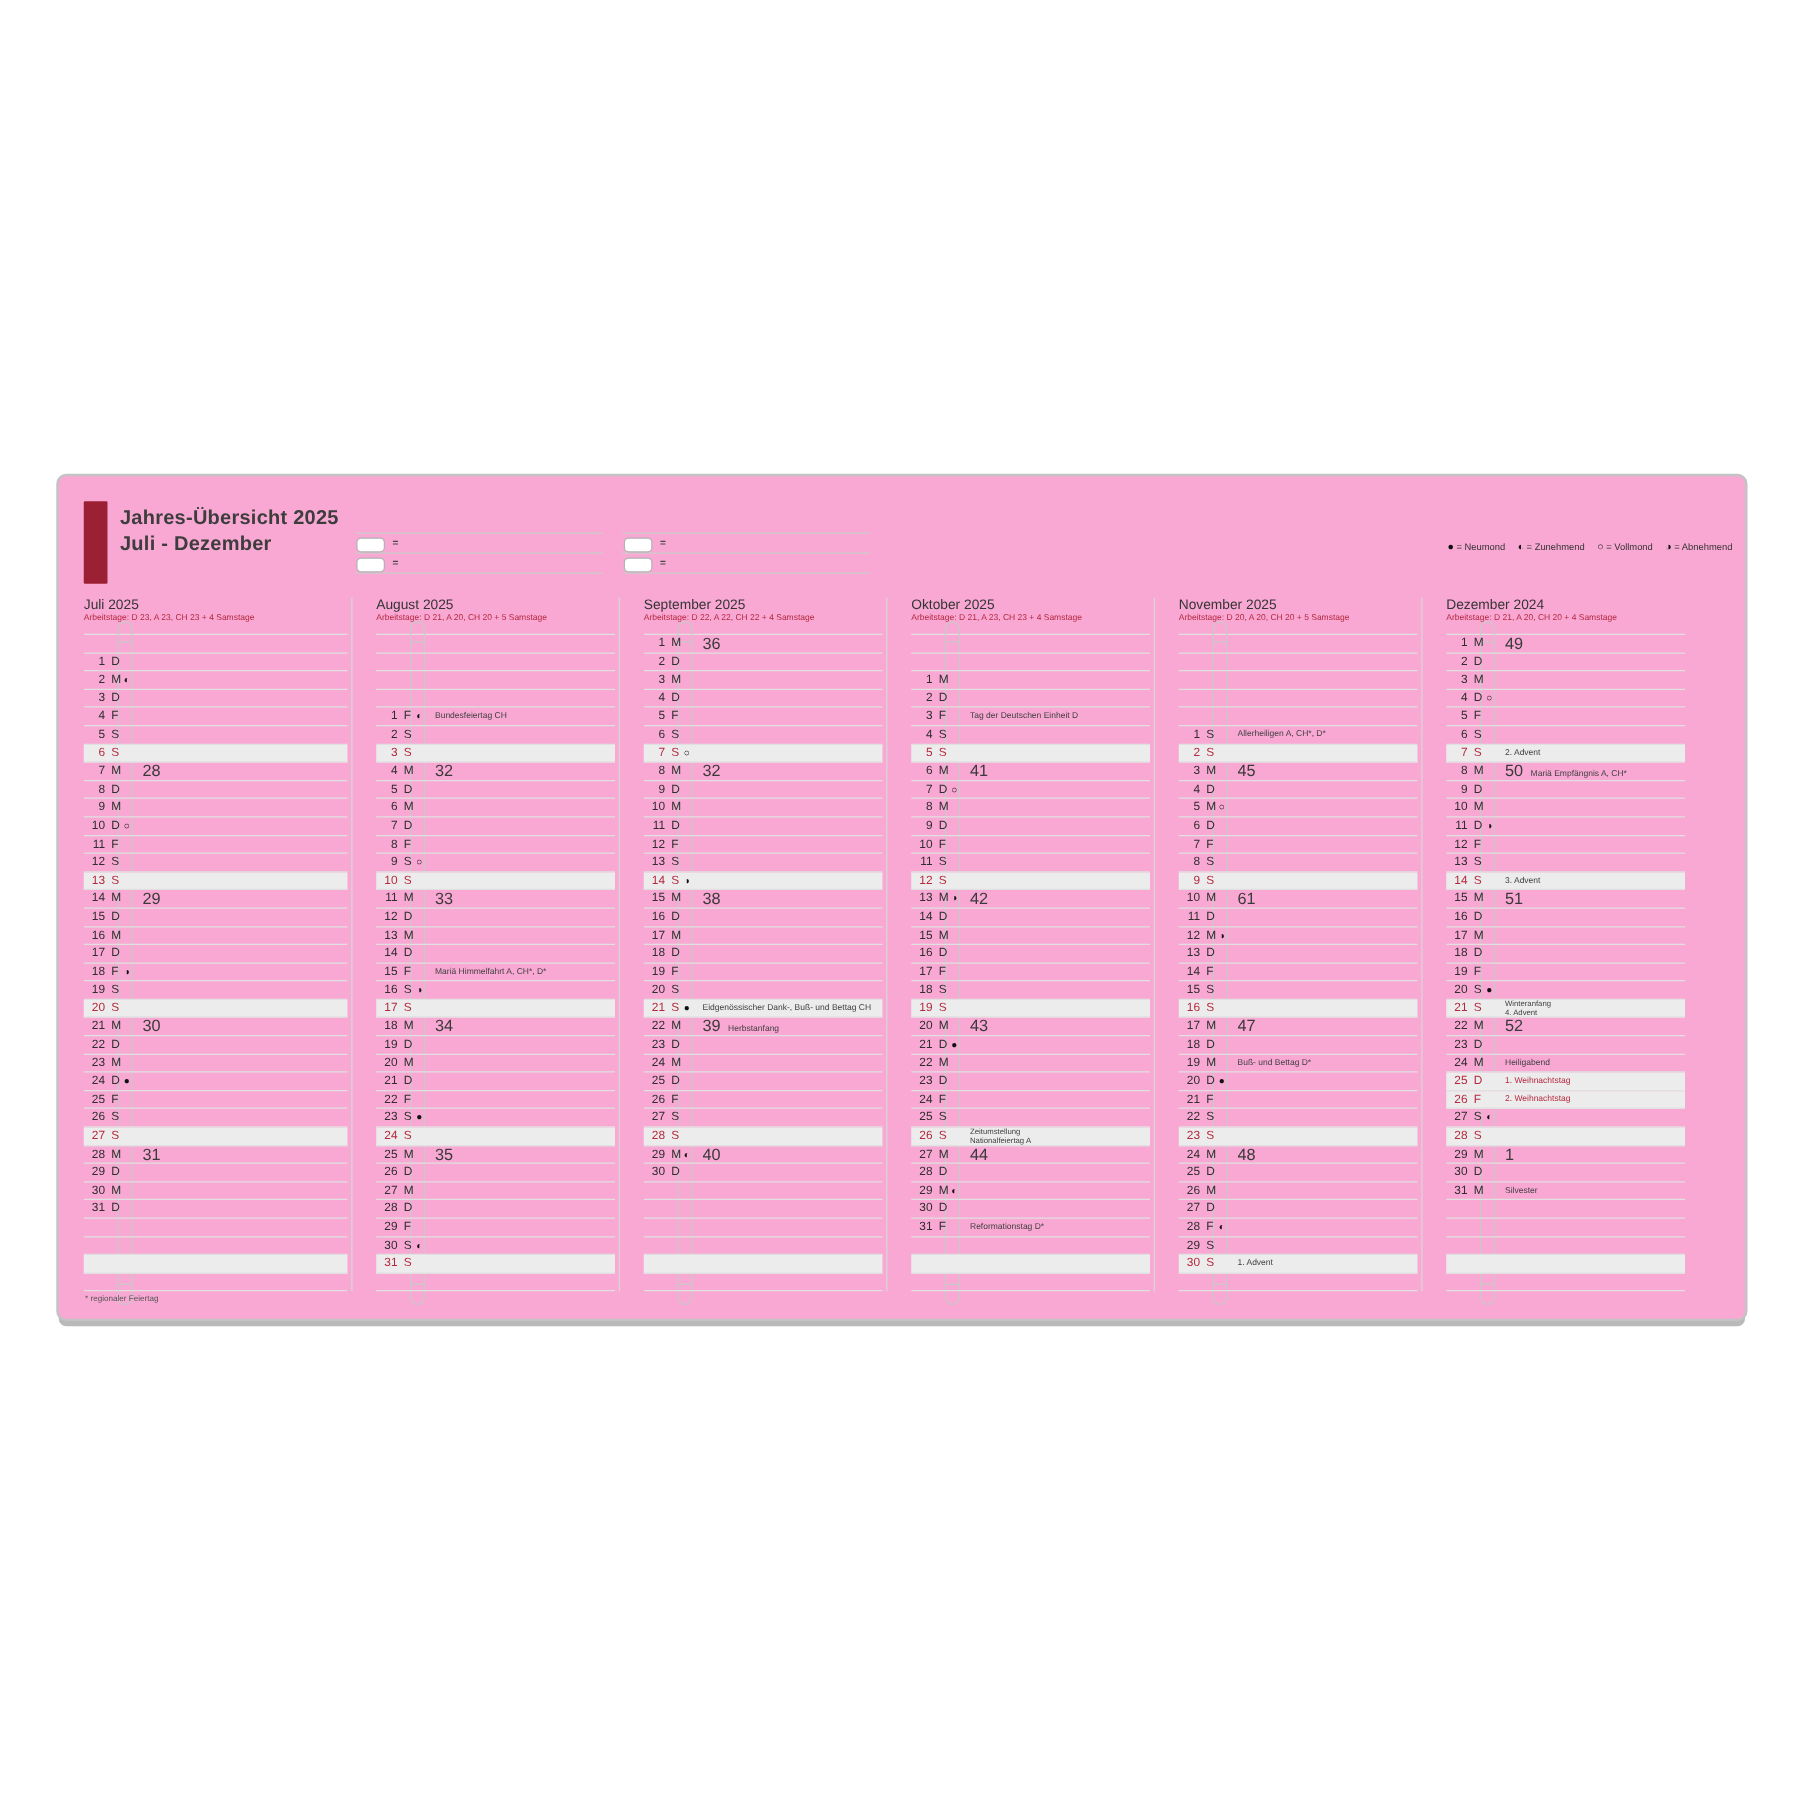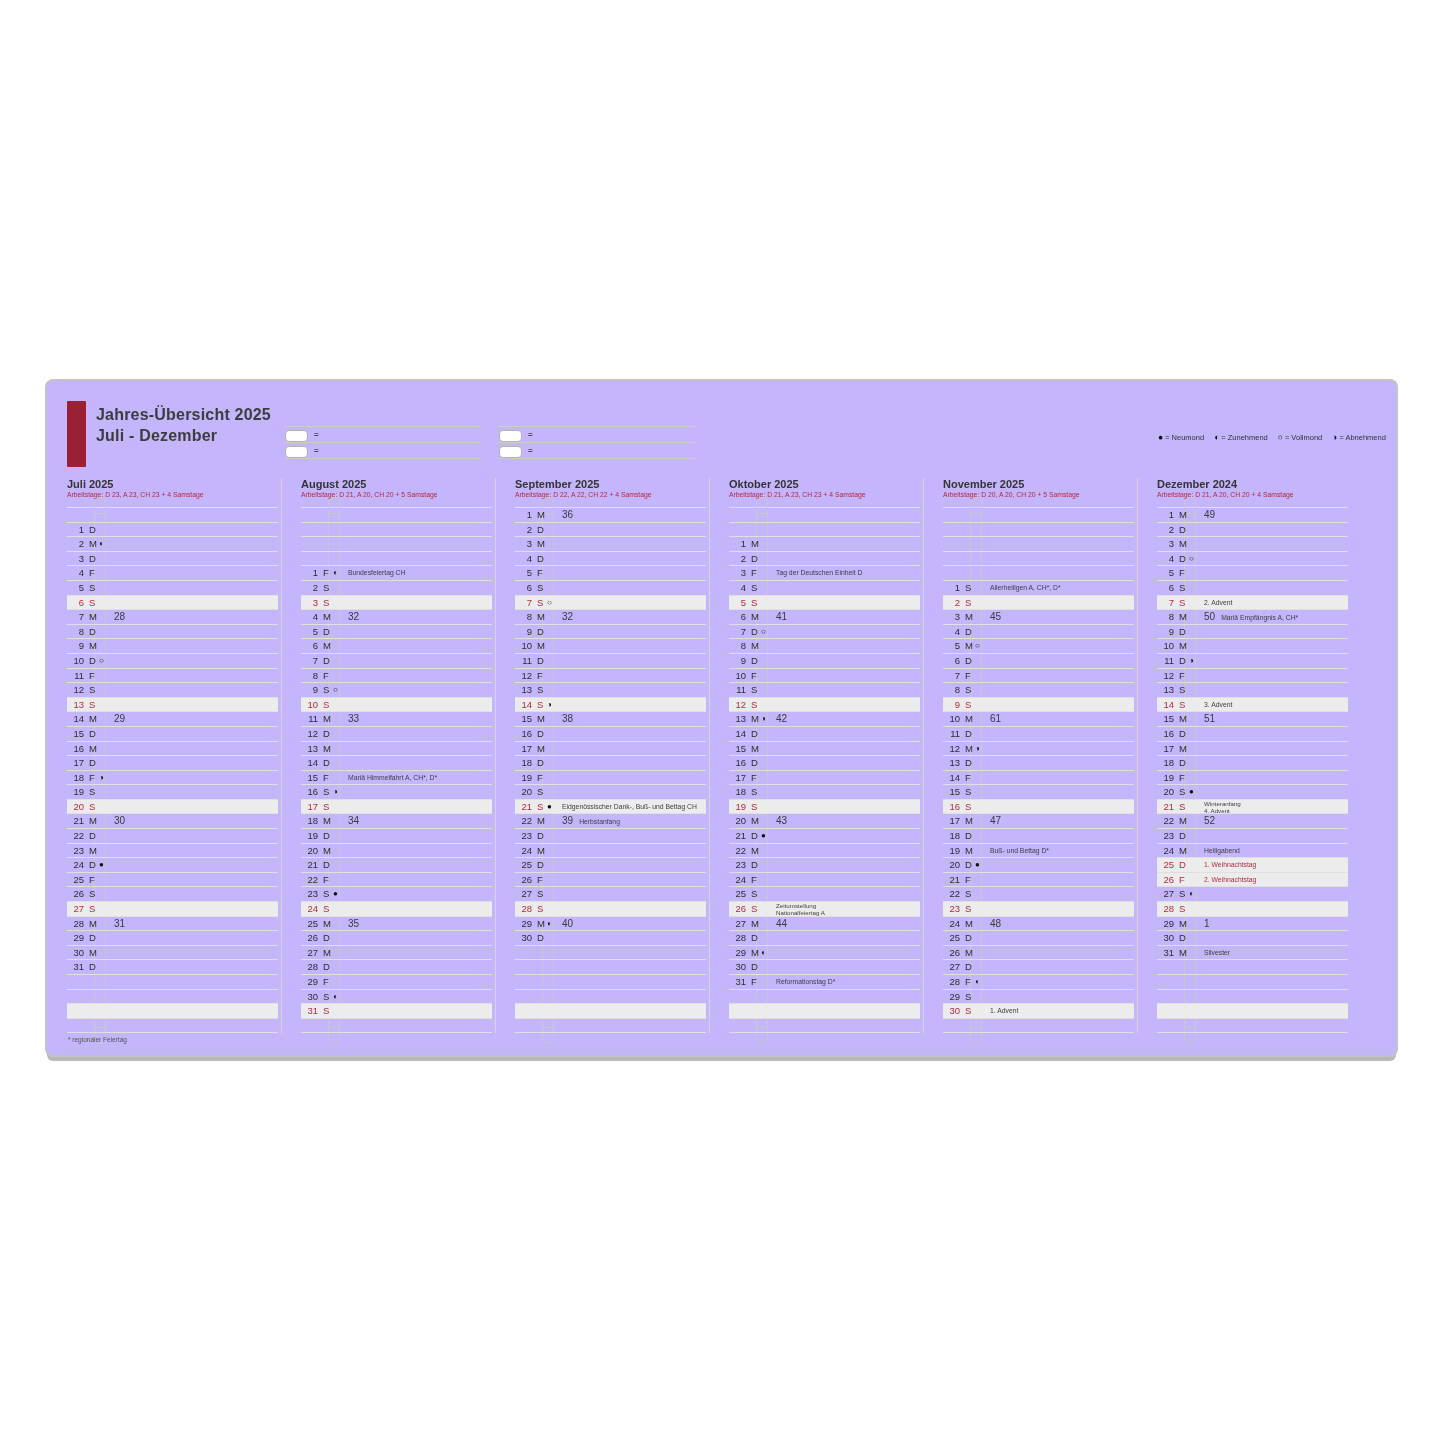--- a/index.html
+++ b/index.html
@@ -3,21 +3,21 @@
 <meta charset="utf-8">
 <style>
   html,body { margin:0; padding:0; }
   body {
     width:1445px; height:1445px; background:#ffffff; position:relative;
     font-family:"Liberation Sans", sans-serif;
     -webkit-font-smoothing:antialiased;
   }
   .sheet {
     position:absolute; left:45px; top:379px; width:1353px; height:678px;
-    background:#c4b5fd; border:2px solid #c3c3c3; border-radius:8px;
+    background:#f9a8d4; border:2px solid #c3c3c3; border-radius:8px;
     box-sizing:border-box; box-shadow:0 6px 0 -2px #b9b9b9;
   }
   .accent-bar {
     position:absolute; left:20px; top:20px; width:19px; height:66px;
     background:#9c2033; border-radius:1px;
   }
   .title-block { position:absolute; left:49px; top:23px; }
   .title-block .t1, .title-block .t2 {
     font-size:16px; font-weight:bold; color:#3d3d3d; line-height:21px; letter-spacing:0.2px;
   }
@@ -34,37 +34,37 @@
   .moon-legend {
     position:absolute; left:1111px; top:51px; display:flex; gap:10px;
     font-size:7.5px; color:#333; white-space:nowrap; 
   }
   .moon-legend .sym { font-size:8.5px; margin-right:2px; color:#111; }
   
   .months { position:absolute; left:20px; top:97px; width:1290px; display:flex; }
   .col { width:214px; box-sizing:border-box; position:relative; }
   .col + .col { border-left:1px solid #d6d6d6; padding-left:0; }
   .col + .col .cinner { margin-left:19px; }
-  .mtitle { font-size:11px; font-weight:bold; color:#343434; line-height:12px; }
+  .mtitle { font-size:11px; font-weight:normal; color:#343434; line-height:12px; }
   .mwork { font-size:6.8px; color:#b5293e; line-height:8px; margin-top:1px; }
   .rows { margin-top:8px; margin-right:3px; border-top:1px solid #e0e0e0; position:relative; }
   .row { height:14.6px; border-bottom:1px solid #e0e0e0; position:relative; box-sizing:border-box; }
   .row.shade { background:#ececec; }
   .num {
     position:absolute; left:0; top:0; width:17px; text-align:right;
     font-size:9.5px; line-height:14px; color:#2e2e2e;
   }
   .wd { position:absolute; left:22px; top:0; font-size:9.5px; line-height:14px; color:#2e2e2e; }
   .red { color:#b5293e !important; }
   .moon { position:absolute; left:28px; top:0; width:13px; text-align:center; font-size:8px; line-height:14px; color:#111; }
   .evt {
     position:absolute; left:47px; right:2px; top:0; font-size:6.8px; line-height:14px;
     color:#3f3f3f; white-space:nowrap; overflow:hidden;
   }
-  .evt .wk { font-size:10px; color:#3a3a3a; margin-right:6px; }
+  .evt .wk { font-size:13px; color:#3a3a3a; margin-right:6px; }
   .evt.two { line-height:6.6px; padding-top:1.2px; font-size:6.2px; }
   .evt.redtxt { color:#b5293e; }
   .strip {
     position:absolute; left:27px; top:-11px; width:12px; height:547px;
     border:1px solid #c8c8c8; border-radius:6px; box-sizing:border-box; pointer-events:none;
   }
   .strip::before, .strip::after {
     content:""; position:absolute; left:0; right:0; border-top:1px solid #c8c8c8;
   }
   .strip::before { top:15px; }

